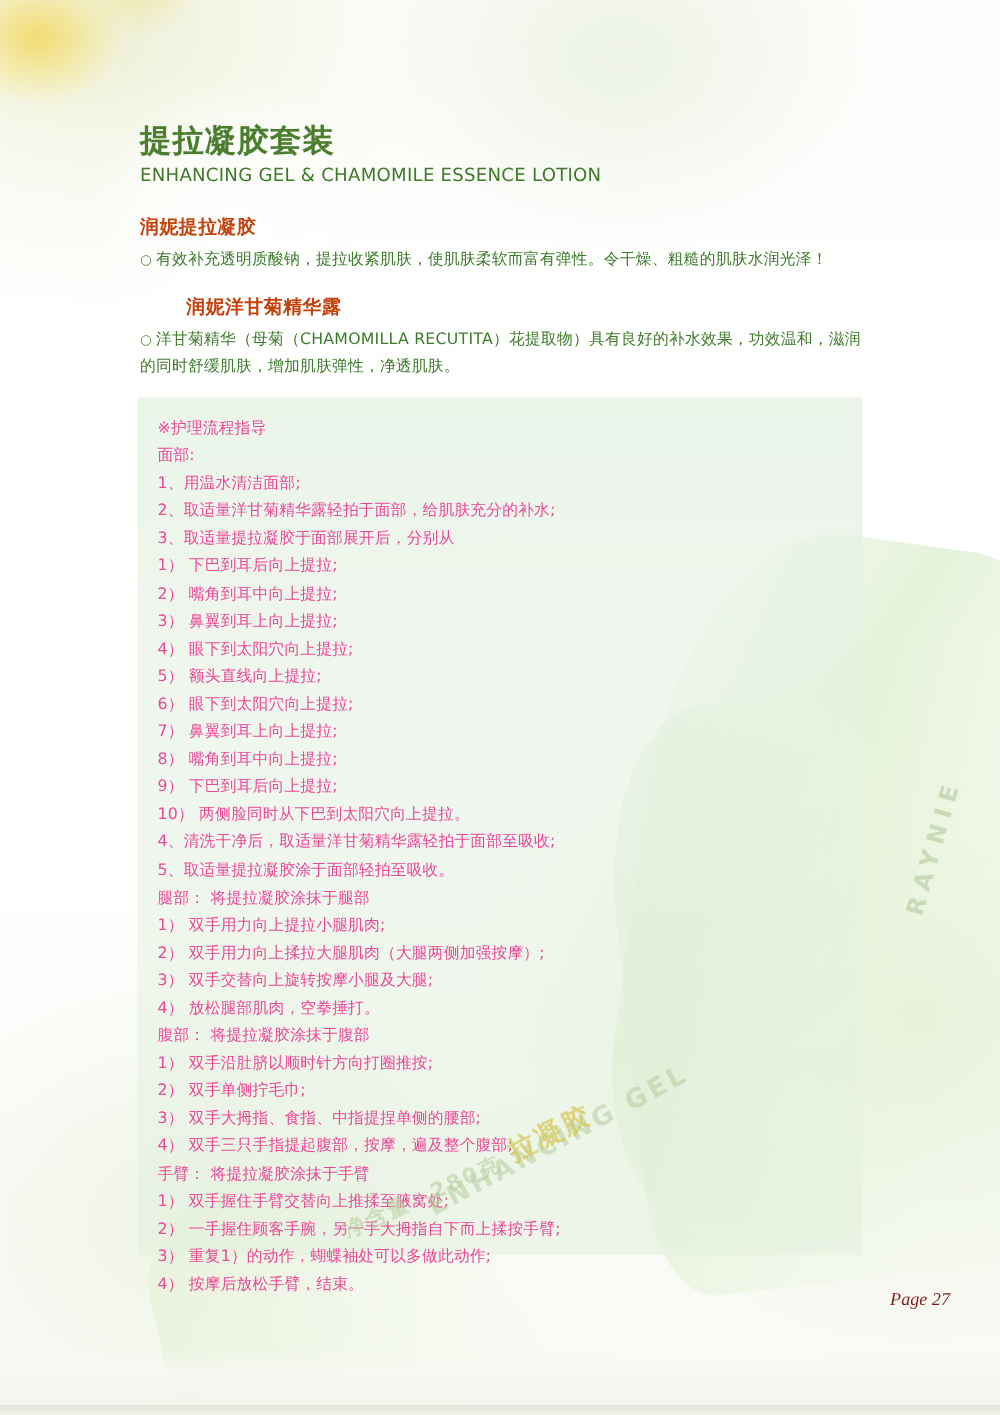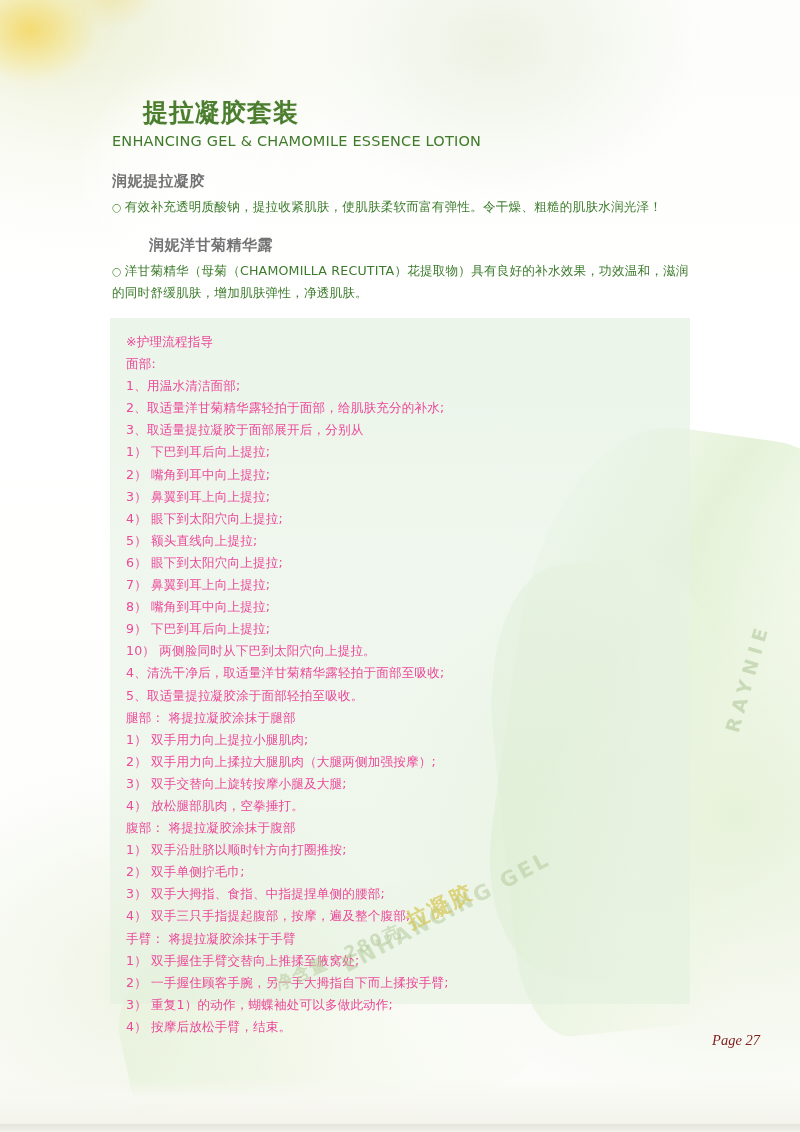--- a/index.html
+++ b/index.html
@@ -115,38 +115,37 @@
 
   .title-cn {
     position: absolute;
     left: 112px;
     top: 96px;
     font-size: 25px;
     font-weight: bold;
     letter-spacing: 1px;
     color: #4a7e2e;
     text-shadow: 0 0 1px rgba(74,126,46,0.25);
-    margin-left: 31px;
   }
   .title-en {
     position: absolute;
     left: 112px;
     top: 133px;
     font-size: 14.5px;
     font-weight: normal;
     letter-spacing: 0.2px;
     color: #3f7a2a;
   }
 
   .sub-head {
     position: absolute;
     left: 112px;
     font-size: 15px;
     font-weight: bold;
-    color: #737373;
+    color: #c2410c;
     letter-spacing: 0.5px;
   }
   .sub-head.s1 { top: 172px; }
   .sub-head.s2 { top: 236px; margin-left: 37px; }
 
   .para {
     position: absolute;
     left: 112px;
     width: 578px;
     font-size: 12.6px;

